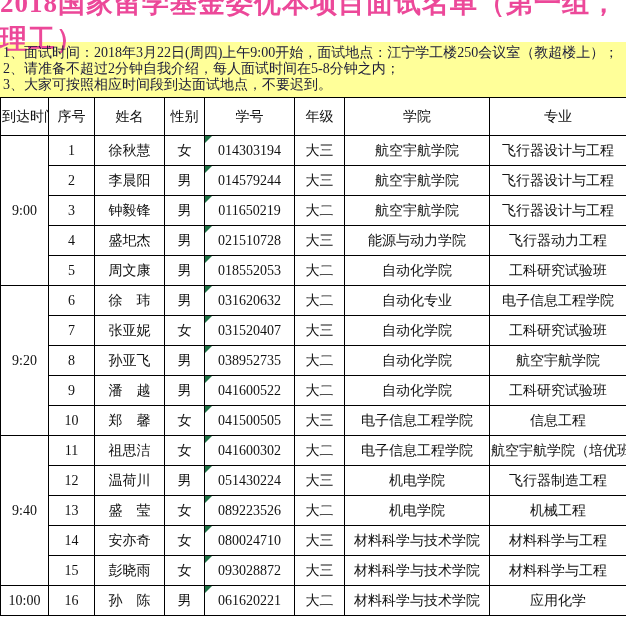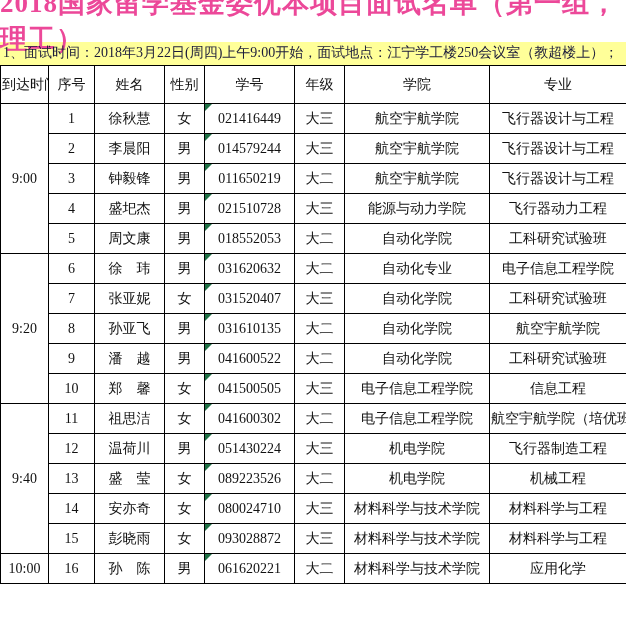--- a/index.html
+++ b/index.html
@@ -52,20 +52,22 @@
     border-right:7px solid transparent;
   }
 </style>
 </head>
 <body>
 
 <div class="page-title">2018国家留学基金委优本项目面试名单（第一组，理工）</div>
 
 <div class="notice">
   <div class="line">1、面试时间：2018年3月22日(周四)上午9:00开始，面试地点：江宁学工楼250会议室（教超楼上）；</div>
+  <div class="line">2、请准备不超过2分钟自我介绍，每人面试时间在5-8分钟之内；</div>
+  <div class="line">3、大家可按照相应时间段到达面试地点，不要迟到。</div>
 </div>
 
 <table class="roster">
   <colgroup>
     <col style="width:48px">
       <col style="width:46px">
       <col style="width:70px">
       <col style="width:40px">
     <col style="width:90px">
       <col style="width:50px">
@@ -83,21 +85,21 @@
       <th>学院</th>
       <th>专业</th>
     </tr>
   </thead>
   <tbody>
     <tr>
       <td class="time-cell" rowspan="5">9:00</td>
       <td>1</td>
       <td>徐秋慧</td>
       <td>女</td>
-      <td class="sid-cell"><span class="tri"></span><span>021416449</span></td>
+      <td class="sid-cell"><span class="tri"></span><span>014303194</span></td>
       <td>大三</td>
       <td>航空宇航学院</td>
       <td>飞行器设计与工程</td>
     </tr>
     <tr>
       <td>2</td>
       <td>李晨阳</td>
       <td>男</td>
       <td class="sid-cell"><span class="tri"></span><span>014579244</span></td>
       <td>大三</td>
@@ -147,21 +149,21 @@
       <td>女</td>
       <td class="sid-cell"><span class="tri"></span><span>031520407</span></td>
       <td>大三</td>
       <td>自动化学院</td>
       <td>工科研究试验班</td>
     </tr>
     <tr>
       <td>8</td>
       <td>孙亚飞</td>
       <td>男</td>
-      <td class="sid-cell"><span class="tri"></span><span>031610135</span></td>
+      <td class="sid-cell"><span class="tri"></span><span>038952735</span></td>
       <td>大二</td>
       <td>自动化学院</td>
       <td>航空宇航学院</td>
     </tr>
     <tr>
       <td>9</td>
       <td>潘　越</td>
       <td>男</td>
       <td class="sid-cell"><span class="tri"></span><span>041600522</span></td>
       <td>大二</td>

